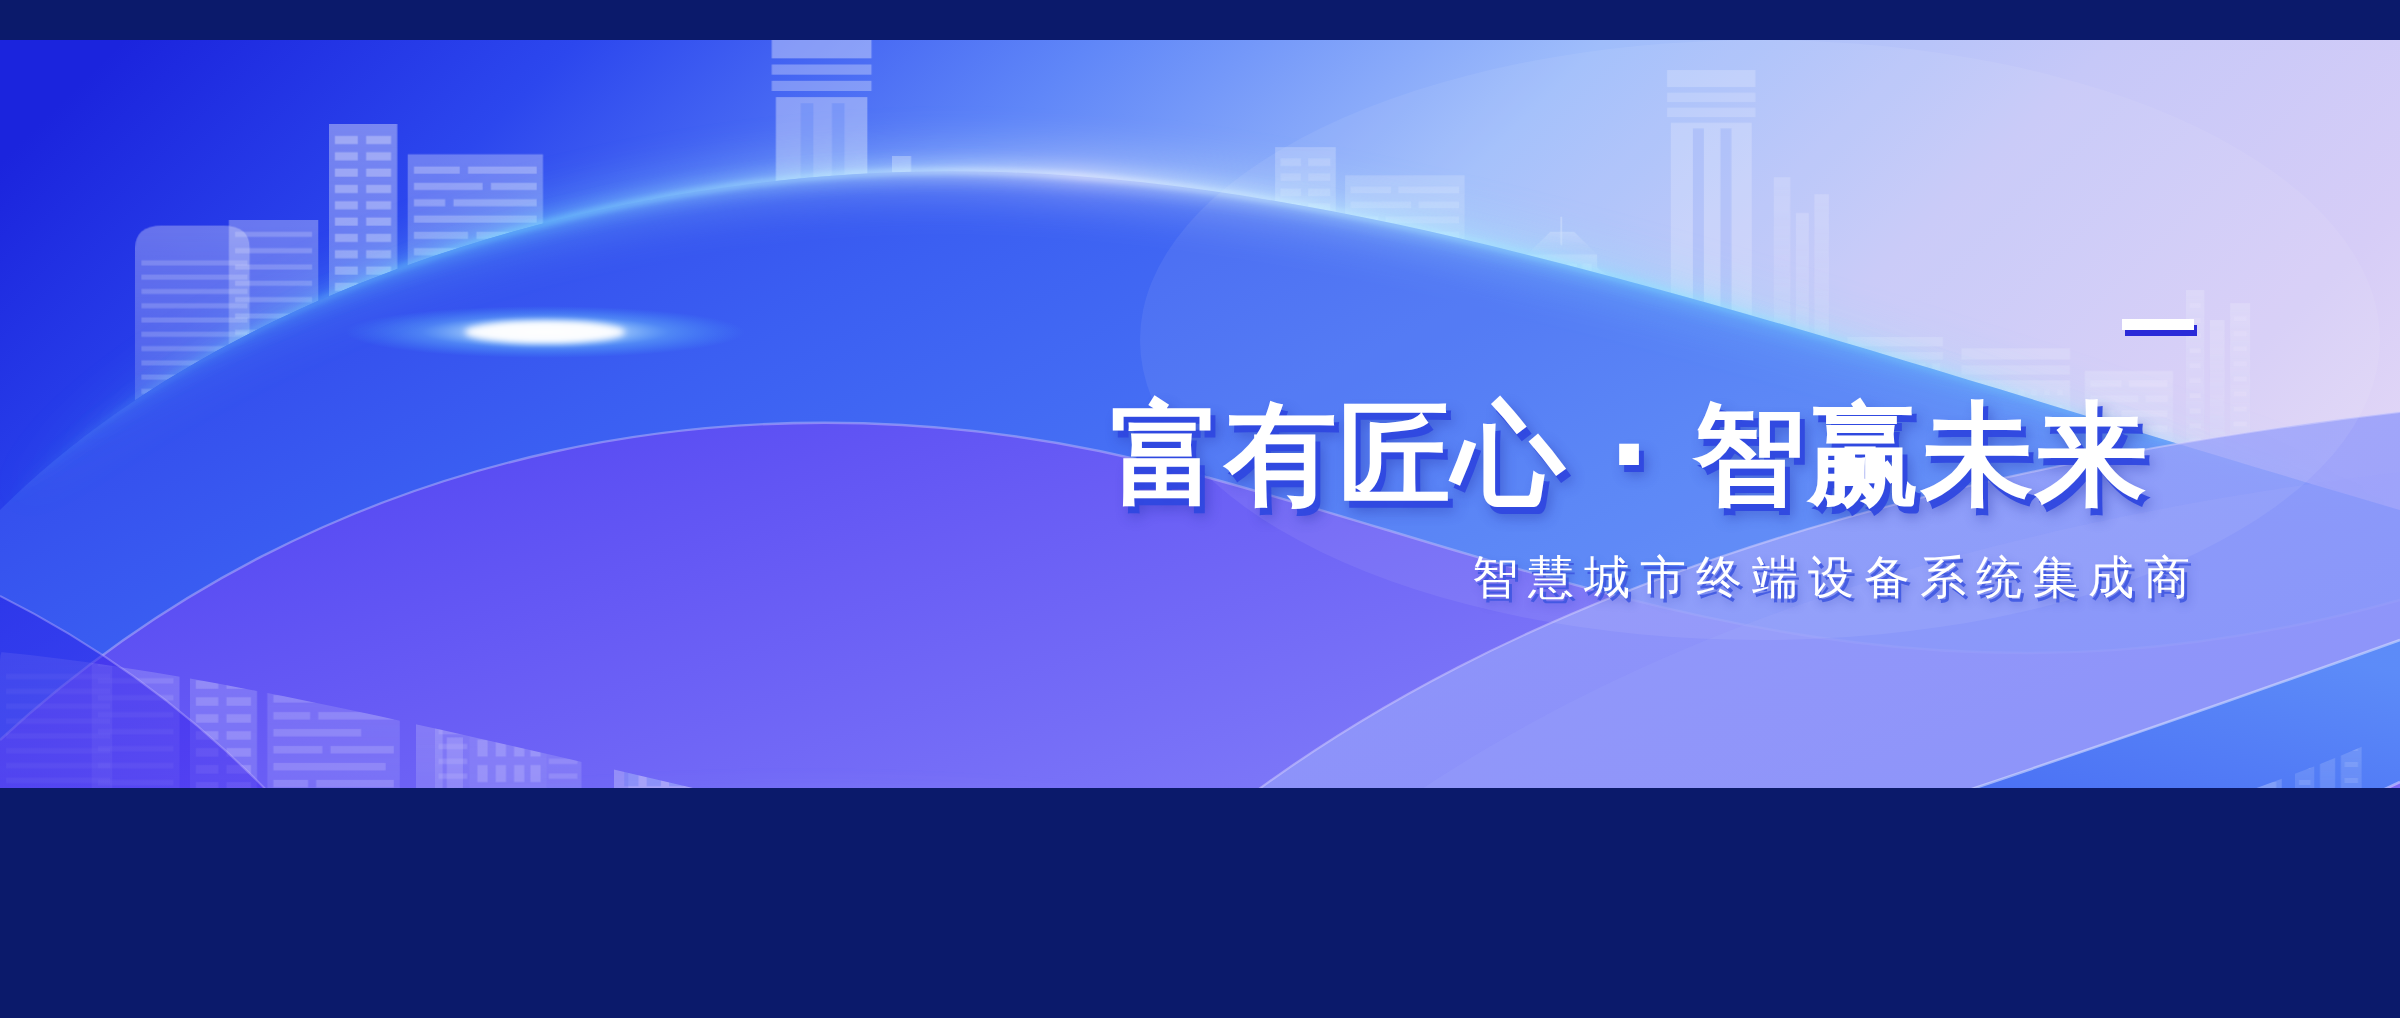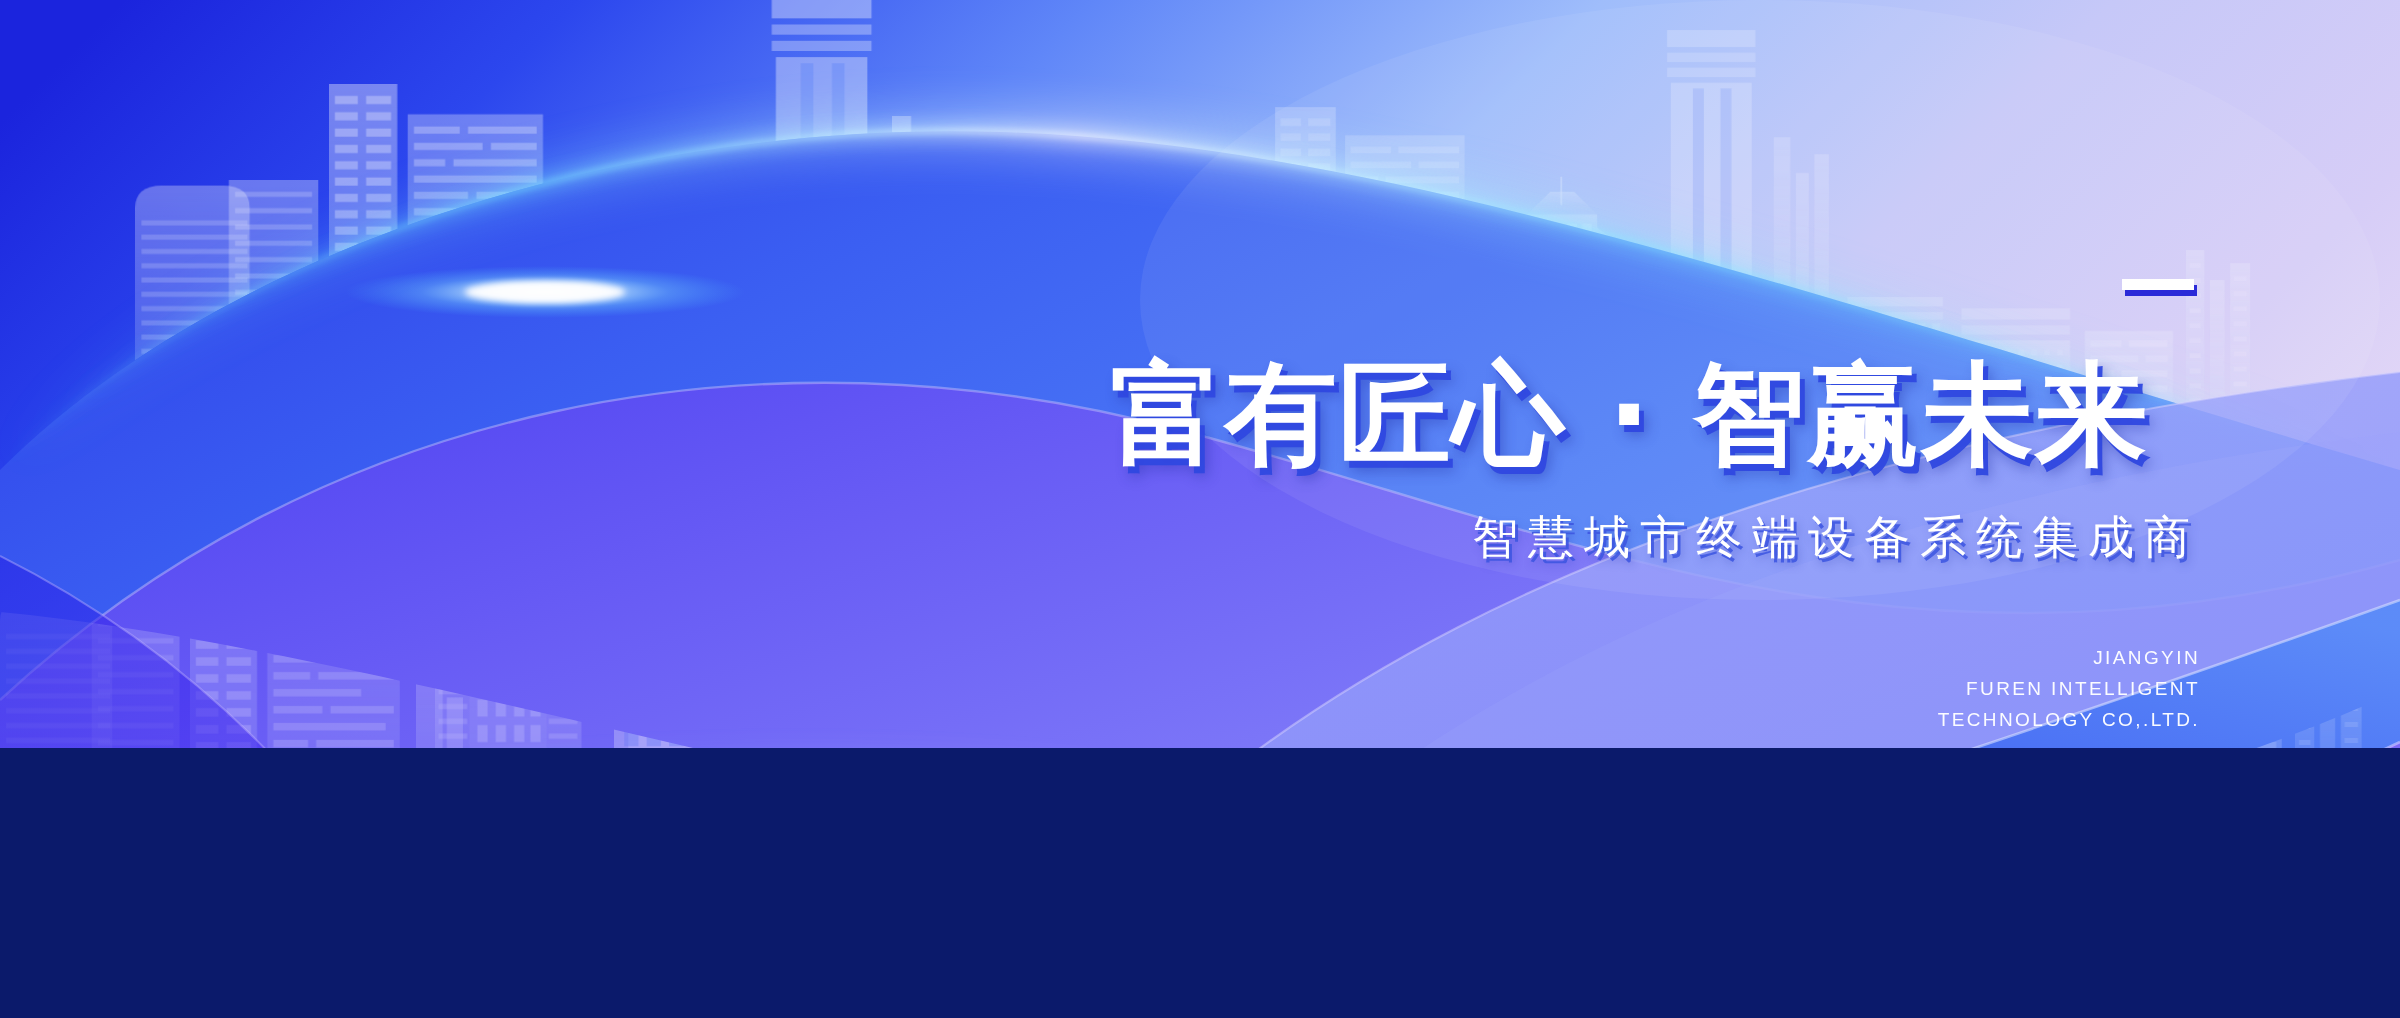--- a/index.html
+++ b/index.html
@@ -4,20 +4,21 @@
 <title>Banner</title>
 <style>
   html,body{margin:0;padding:0;background:#0b1a6b;}
   *{box-sizing:border-box;}
   #stage{
     position:relative;
     width:2400px;height:748px;
     overflow:hidden;
     font-family:"Liberation Sans","DejaVu Sans",sans-serif;
     background:#d946ef;
+    margin-top:40px;
   }
   .layer{position:absolute;inset:0;}
   svg.layer{display:block;width:2400px;height:1018px;}
 
   
   #content{
     position:absolute;
     left:0;top:0;width:2400px;height:1018px;
     pointer-events:none;
   }
@@ -662,20 +663,15 @@
   </svg>
 
   <div id="content">
 
     <div id="dash"></div>
 
     <div id="title">富有匠心 · 智赢未来</div>
 
     <div id="subtitle">智慧城市终端设备系统集成商</div>
 
-    <div id="company">
-      <div>JIANGYIN</div>
-      <div>FUREN INTELLIGENT</div>
-      <div>TECHNOLOGY CO,.LTD.</div>
-    </div>
 
   </div>
 </div>
 
 </body></html>

